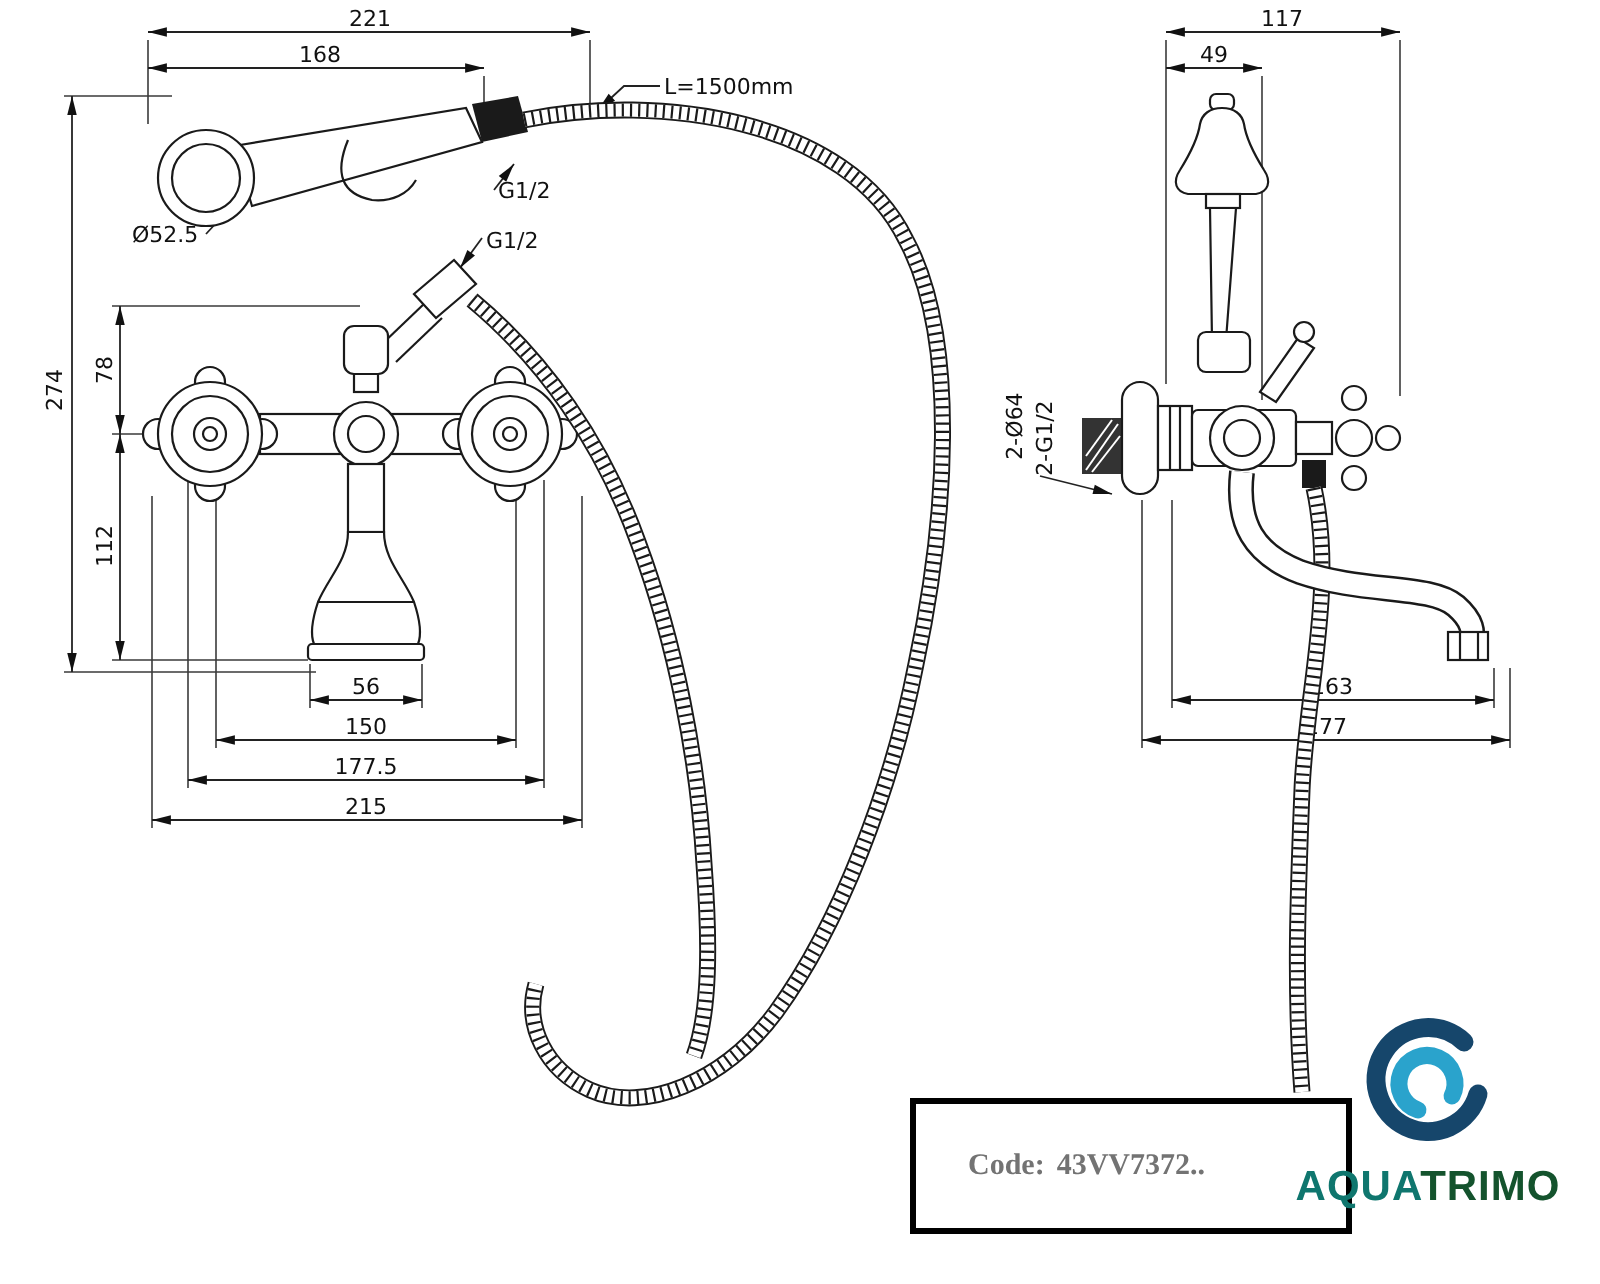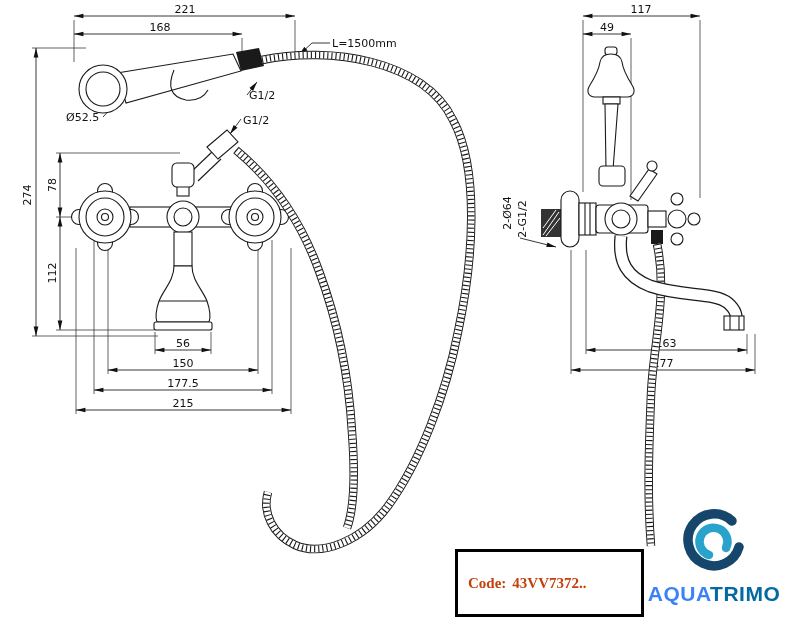--- a/index.html
+++ b/index.html
@@ -12,21 +12,21 @@
   .ln{stroke:#1a1a1a;stroke-width:1.1;fill:none;}
   .fill{fill:#fff;stroke:#1a1a1a;stroke-width:1.1;}
   .dimtxt{font-size:11px;fill:#111;}
   .hose-outer{fill:none;stroke:#1a1a1a;stroke-width:8.5;}
   .hose-inner{fill:none;stroke:#fff;stroke-width:6.6;}
   .hose-ribs{fill:none;stroke:#1a1a1a;stroke-width:6.6;stroke-dasharray:1.1 3;}
   .spout-outer{fill:none;stroke:#1a1a1a;stroke-width:13;}
   .spout-inner{fill:none;stroke:#fff;stroke-width:10.5;}
   .title-block{position:absolute;left:455px;top:549px;width:163px;height:58px;
      border:3px solid #000;display:flex;flex-direction:column;justify-content:space-evenly;
-     padding:2px 10px;font-family:"Liberation Serif",serif;font-weight:bold;font-size:15px;color:#c2410c;}
+     padding:2px 26px;font-family:"Liberation Serif",serif;font-weight:bold;font-size:15px;color:#737373;}
   .tb-row span{margin-right:6px;}
   .logo{position:absolute;left:630px;top:508px;width:168px;display:flex;
      flex-direction:column;align-items:center;}
   .logo-text{font-family:"Liberation Sans",sans-serif;font-size:21px;letter-spacing:.5px;
      font-weight:600;margin-top:6px;white-space:nowrap;}
 </style>
 </head>
 <body>
 
 <div class="page">
@@ -239,17 +239,17 @@
   </div>
 </div>
 
 
 <div class="logo">
   <svg width="68" height="68" viewBox="0 0 68 68">
     <path d="M52,13 A26,26 0 1 0 59,39" stroke="#16466b" stroke-width="9.5" fill="none" stroke-linecap="round"></path>
     <path d="M29,47 A14,14 0 1 1 46,40" stroke="#2aa3cc" stroke-width="8.5" fill="none" stroke-linecap="round"></path>
   </svg>
   <div class="logo-text">
-    <span style="color:#3b82f6">AQUA</span><span style="color:#0369a1">TRIMO</span>
+    <span style="color:#0f766e">AQUA</span><span style="color:#14532d">TRIMO</span>
   </div>
 </div>
 
 </div>
 
 </body></html>

